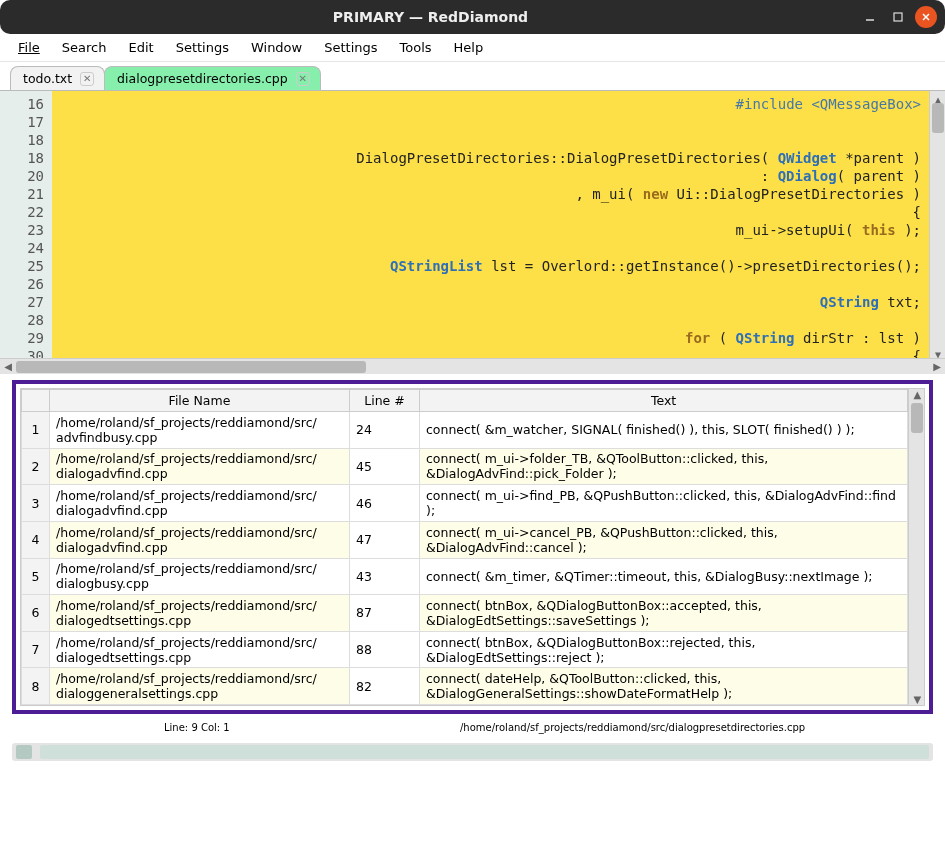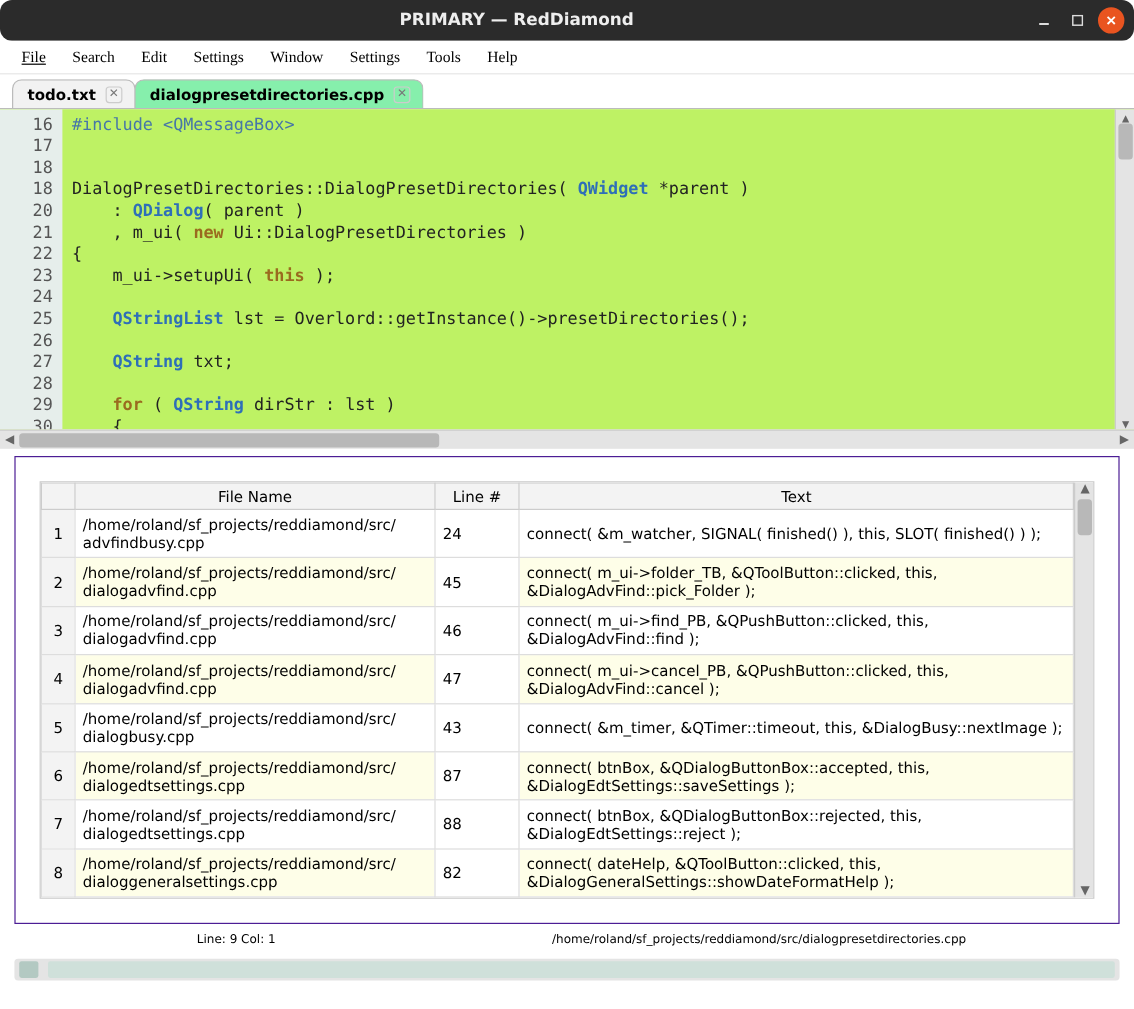--- a/index.html
+++ b/index.html
@@ -42,29 +42,27 @@
   background: #fff;
   border-bottom: 1px solid #e6e6e6;
   display: flex;
   align-items: center;
   padding: 0 8px;
 }
 .menubar .menu-item {
   padding: 4px 10px;
   margin-right: 2px;
   cursor: pointer;
-  font-family: Liberation Serif, serif;
 }
 .menubar .menu-item:first-child span.ul { text-decoration: underline; }
 .tabbar {
   height: 28px;
   display: flex;
   align-items: center;
   padding: 4px 10px 0 10px;
-  font-weight: bold;
 }
 .tab {
   display: flex;
   align-items: center;
   padding: 4px 10px 4px 12px;
   border: 1px solid #bbb;
   border-bottom: none;
   border-radius: 8px 8px 0 0;
   margin-right: -1px;
   background: #f2f2f2;
@@ -88,38 +86,39 @@
   border-top: 1px solid #bbb;
   display: flex;
   flex-direction: column;
   height: 284px;
   position: relative;
 }
 .editor-body {
   flex: 1;
   display: flex;
   overflow: hidden;
-  background: #bef264;
+  background: #fde047;
   font-family: "DejaVu Sans Mono", "Liberation Mono", monospace;
   font-size: 14px;
   line-height: 18px;
 }
 .gutter {
   background: #e6eeeb;
   color: #555;
   text-align: right;
   padding: 4px 8px 4px 6px;
   user-select: none;
   min-width: 52px;
 }
 .code {
   padding: 4px 8px;
   white-space: pre;
   flex: 1;
   color: #222;
+  text-align: right;
 }
 .code .cm { color: #4777a7; } 
 .code .kw { color: #2e6fb8; font-weight: bold; } 
 .code .kw2 { color: #9a6b1f; font-weight: bold; } 
 .vscroll {
   width: 16px;
   background: #e4e4e4;
   border-left: 1px solid #ccc;
   position: relative;
 }
@@ -160,23 +159,23 @@
   position: absolute;
   top: 2px;
   height: 12px;
   width: 12px;
   font-size: 10px;
   text-align: center;
   color: #666;
 }
 .results-panel {
   margin: 6px 12px 4px 12px;
-  border: 1px solid #4c1d95;
-  padding: 20px;
-  height: 390px;
+  border: 4px solid #4c1d95;
+  padding: 4px;
+  height: 334px;
   display: flex;
   flex-direction: column;
   background: #fff;
 }
 .results-table-wrap {
   border: 1px solid #ccc;
   flex: 1;
   display: flex;
   overflow: hidden;
 }

